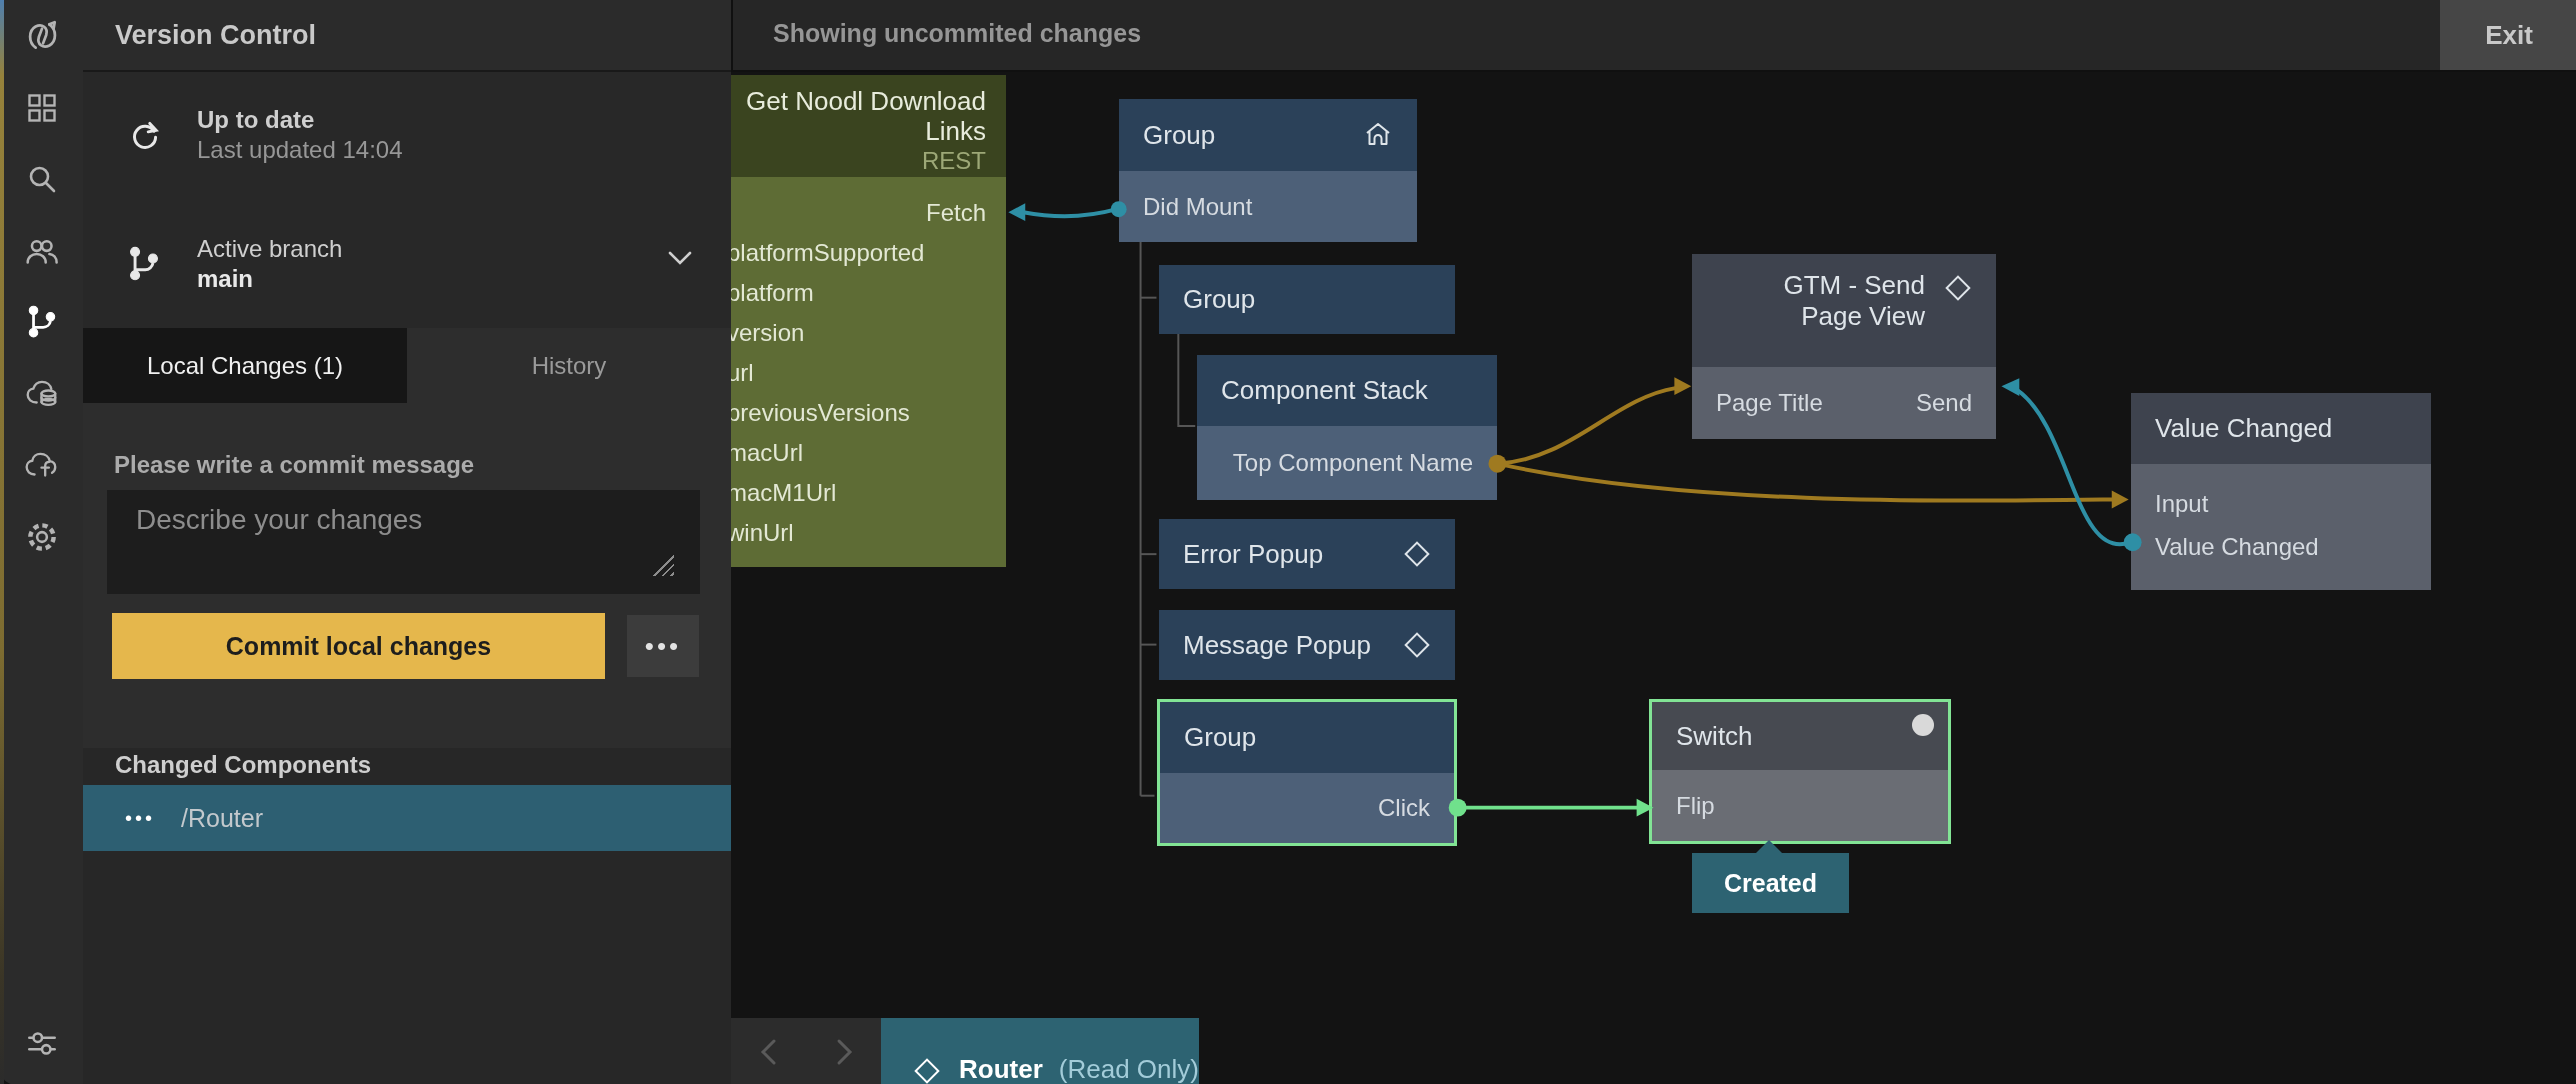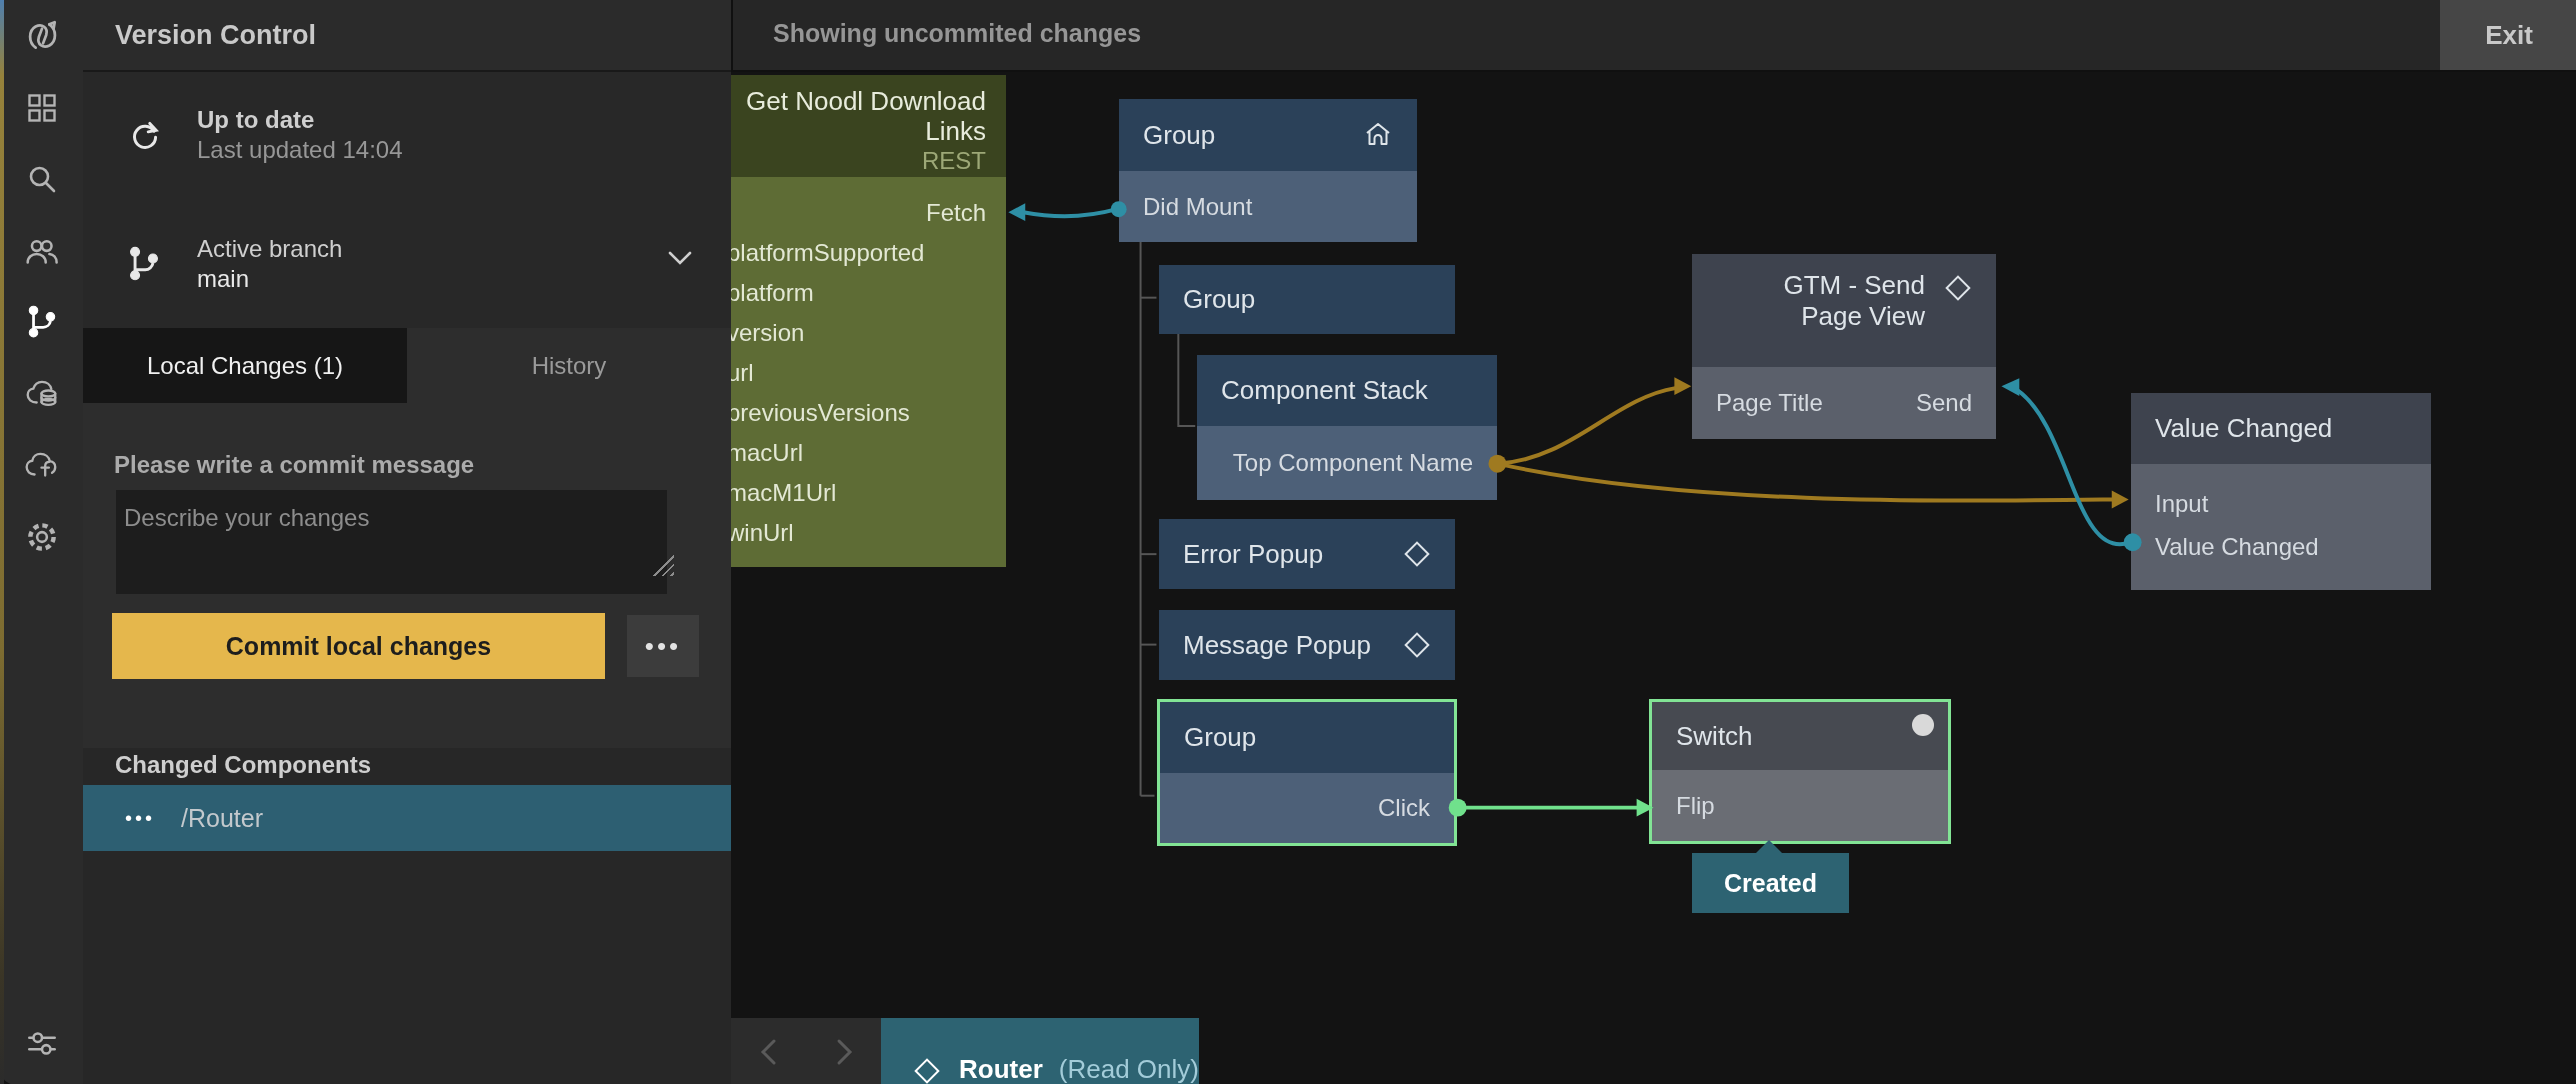--- a/index.html
+++ b/index.html
@@ -19,30 +19,30 @@
   .panel-header{position:absolute;left:0;top:0;width:648px;height:70px;background:#2b2b2b;
         border-bottom:2px solid #191919;display:flex;align-items:center;}
   .panel-title{font-size:27px;font-weight:bold;color:#c9c9c9;margin-left:32px;}
   .sect{position:absolute;left:0;width:648px;background:#282828;border-bottom:2px solid #be185d;}
   .sect-sync{top:72px;height:125px;}
   .sect-branch{top:197px;height:131px;}
   .sect-icon{position:absolute;left:42px;top:50%;transform:translateY(-50%);color:#e8e8e8;}
   .sync-line1{position:absolute;left:114px;top:34px;font-size:24px;font-weight:bold;color:#cfcfcf;}
   .sync-line2{position:absolute;left:114px;top:64px;font-size:24px;color:#979797;}
   .branch-line1{position:absolute;left:114px;top:38px;font-size:24px;color:#cfcfcf;}
-  .branch-line2{position:absolute;left:114px;top:68px;font-size:24px;font-weight:normal;color:#e9e9e9;}
+  .branch-line2{position:absolute;left:114px;top:68px;font-size:24px;font-weight:bold;color:#e9e9e9;}
   .branch-chevron{position:absolute;right:38px;top:52px;color:#cfcfcf;}
   .tabs{position:absolute;left:0;top:328px;width:648px;height:75px;display:flex;}
   .tab{flex:1;display:flex;align-items:center;justify-content:center;font-size:24px;}
   .tab.active{background:#161616;color:#f0f0f0;}
   .tab.inactive{background:#2d2d2d;color:#9a9a9a;}
   .commit-sect{position:absolute;left:0;top:403px;width:648px;height:345px;background:#2d2d2d;}
   .commit-prompt{position:absolute;left:31px;top:48px;font-size:24px;font-weight:600;color:#ababab;}
-  .commit-textarea{position:absolute;left:33px;top:87px;width:535px;height:76px;background:#1d1d1d;
-        border:none;resize:none;color:#c9c9c9;font-size:24px;padding:14px 8px;outline:none;
+  .commit-textarea{position:absolute;left:24px;top:87px;width:535px;height:76px;background:#1d1d1d;
+        border:none;resize:none;color:#c9c9c9;font-size:28px;padding:14px 29px;outline:none;
         font-family:"Liberation Sans",sans-serif;}
   .commit-textarea::placeholder{color:#8d8d8d;}
   .resize-grip{position:absolute;left:569px;top:151px;width:22px;height:22px;pointer-events:none;
         background:repeating-linear-gradient(135deg,transparent 0 4px,#8d8d8d 4px 6px);
         clip-path:polygon(100% 0,100% 100%,0 100%);}
   .commit-btn{position:absolute;left:29px;top:210px;width:493px;height:66px;background:#e5b74c;border:none;
         font-size:25px;font-weight:bold;color:#1d1d1d;font-family:"Liberation Sans",sans-serif;cursor:pointer;}
   .more-btn{position:absolute;left:544px;top:212px;width:72px;height:62px;background:#3c3c3c;border:none;
         color:#e3e3e3;font-size:26px;letter-spacing:3px;cursor:pointer;display:flex;align-items:center;justify-content:center;}
   .changed-heading{position:absolute;left:32px;top:751px;font-size:24px;font-weight:bold;color:#cfcfcf;}

